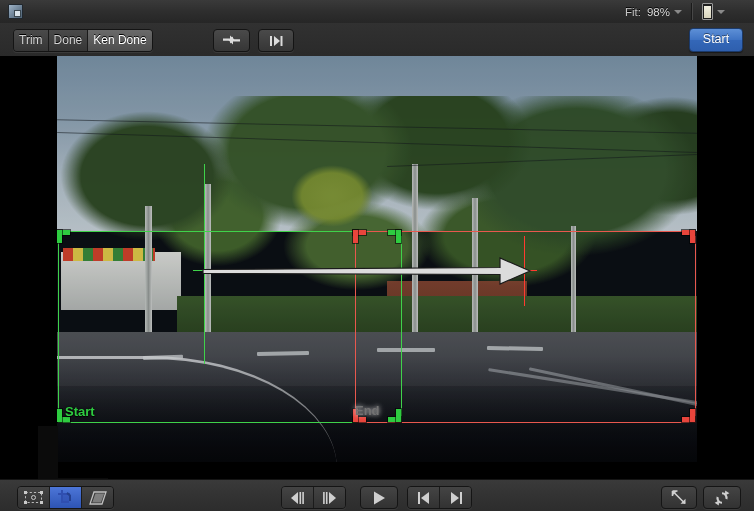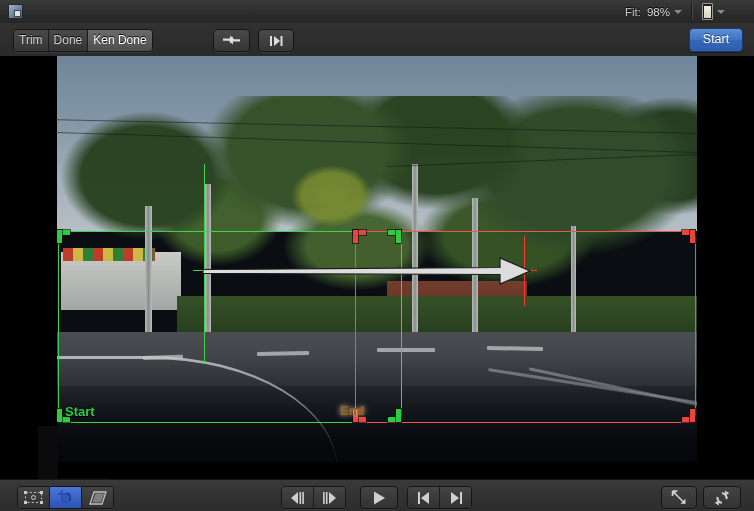--- a/index.html
+++ b/index.html
@@ -193,22 +193,22 @@
   .corner .b{left:0;top:0;width:5px;height:13px;}
   .cg i{background:#2ecc40;box-shadow:0 0 0 1px rgba(0,0,0,.55);}
   .cr i{background:#e8453c;box-shadow:0 0 0 1px rgba(0,0,0,.55);}
 
   .label-start{
     position:absolute;left:65px;top:348px;z-index:14;
     font-size:13px;font-weight:bold;color:#2ecc40;
     text-shadow:0 0 3px rgba(0,0,0,.85),0 1px 0 rgba(0,0,0,.8);
   }
   .label-end{
-    position:absolute;left:340px;top:347px;z-index:14;
-    font-size:13px;font-weight:bold;color:#a16207;
+    position:absolute;left:355px;top:347px;z-index:14;
+    font-size:13px;font-weight:bold;color:#737373;
     text-shadow:0 0 4px rgba(255,255,255,.55),0 0 7px rgba(255,255,255,.4);
   }
 
   .cross{position:absolute;z-index:13;}
   .cross i{position:absolute;display:block;}
   .cross .hz{left:0;top:11px;width:24px;height:1px;}
   .cross .vt{left:11px;top:0;width:1px;height:24px;}
   .cross.g i{background:#3fd24a;}
   .cross.r i{background:#ff3b30;}
   .cross.g .vt{height:200px;top:-95px;}

